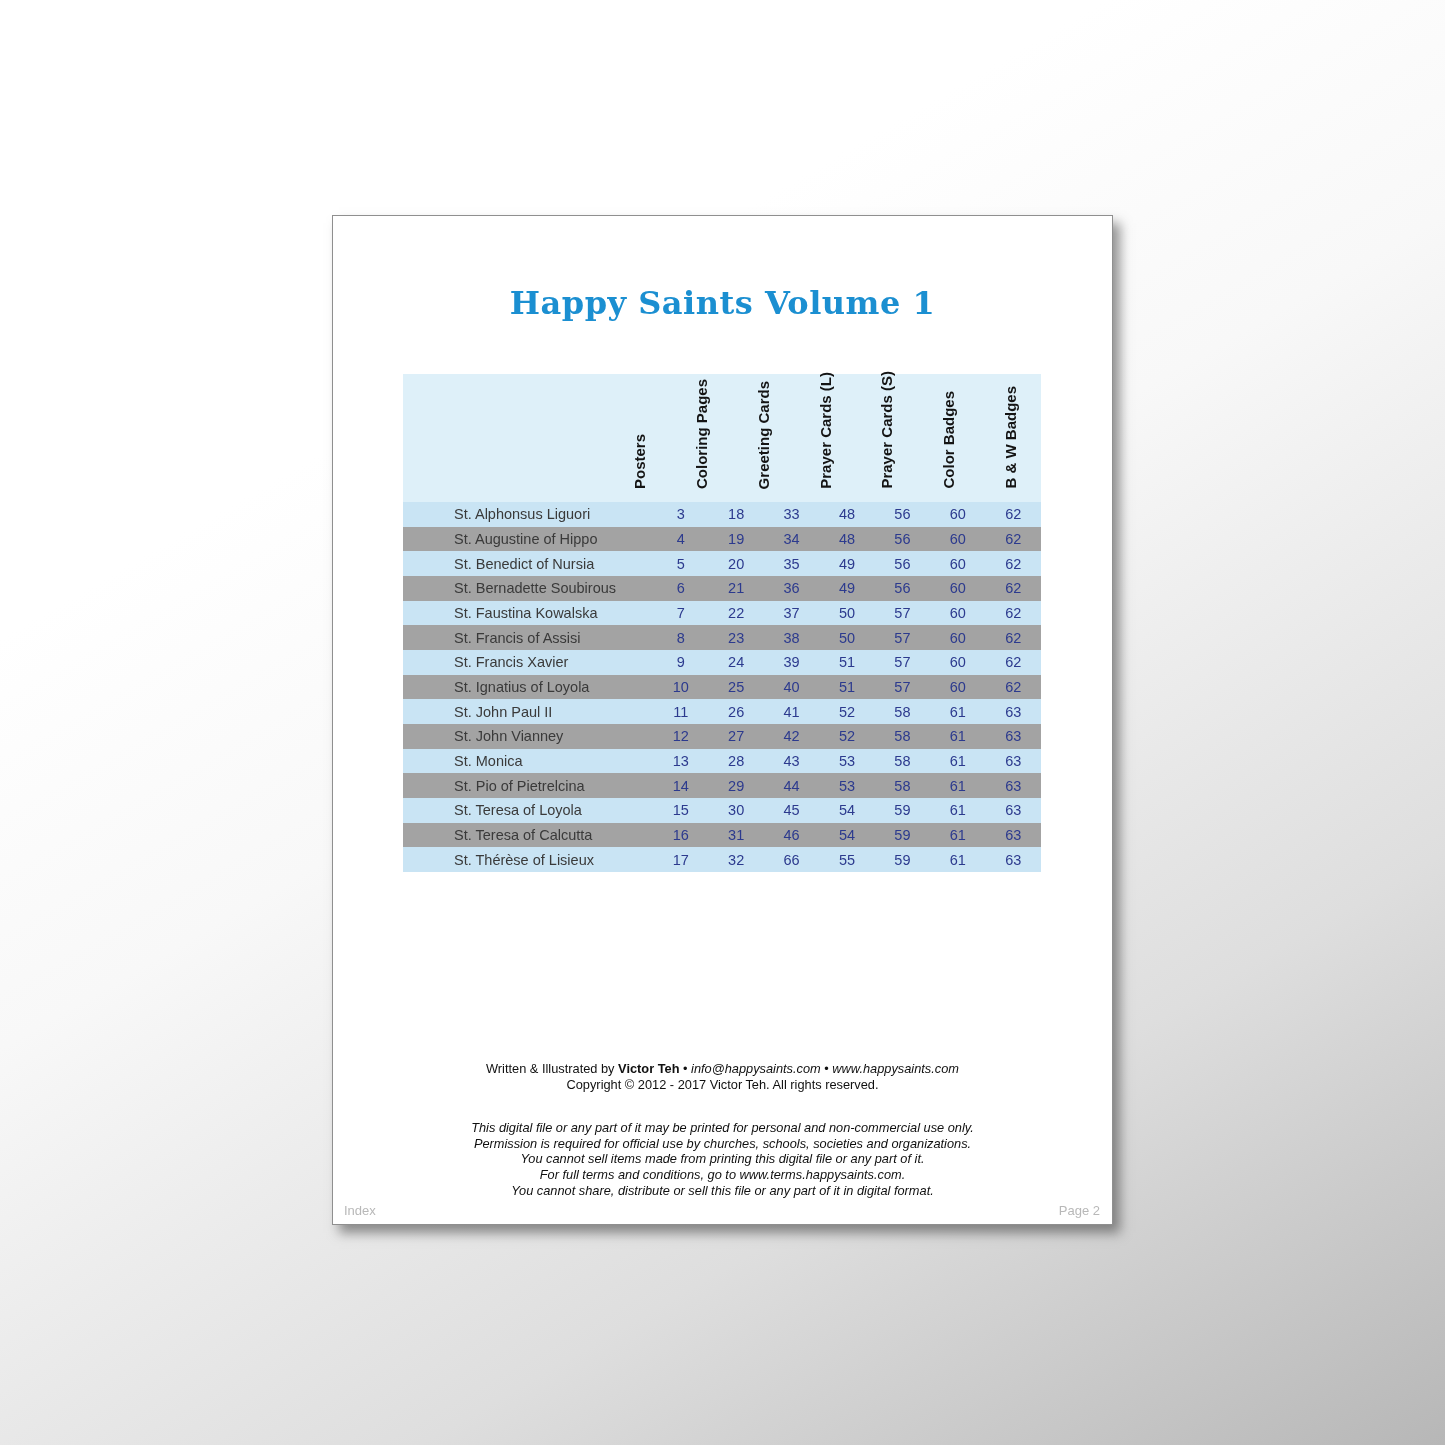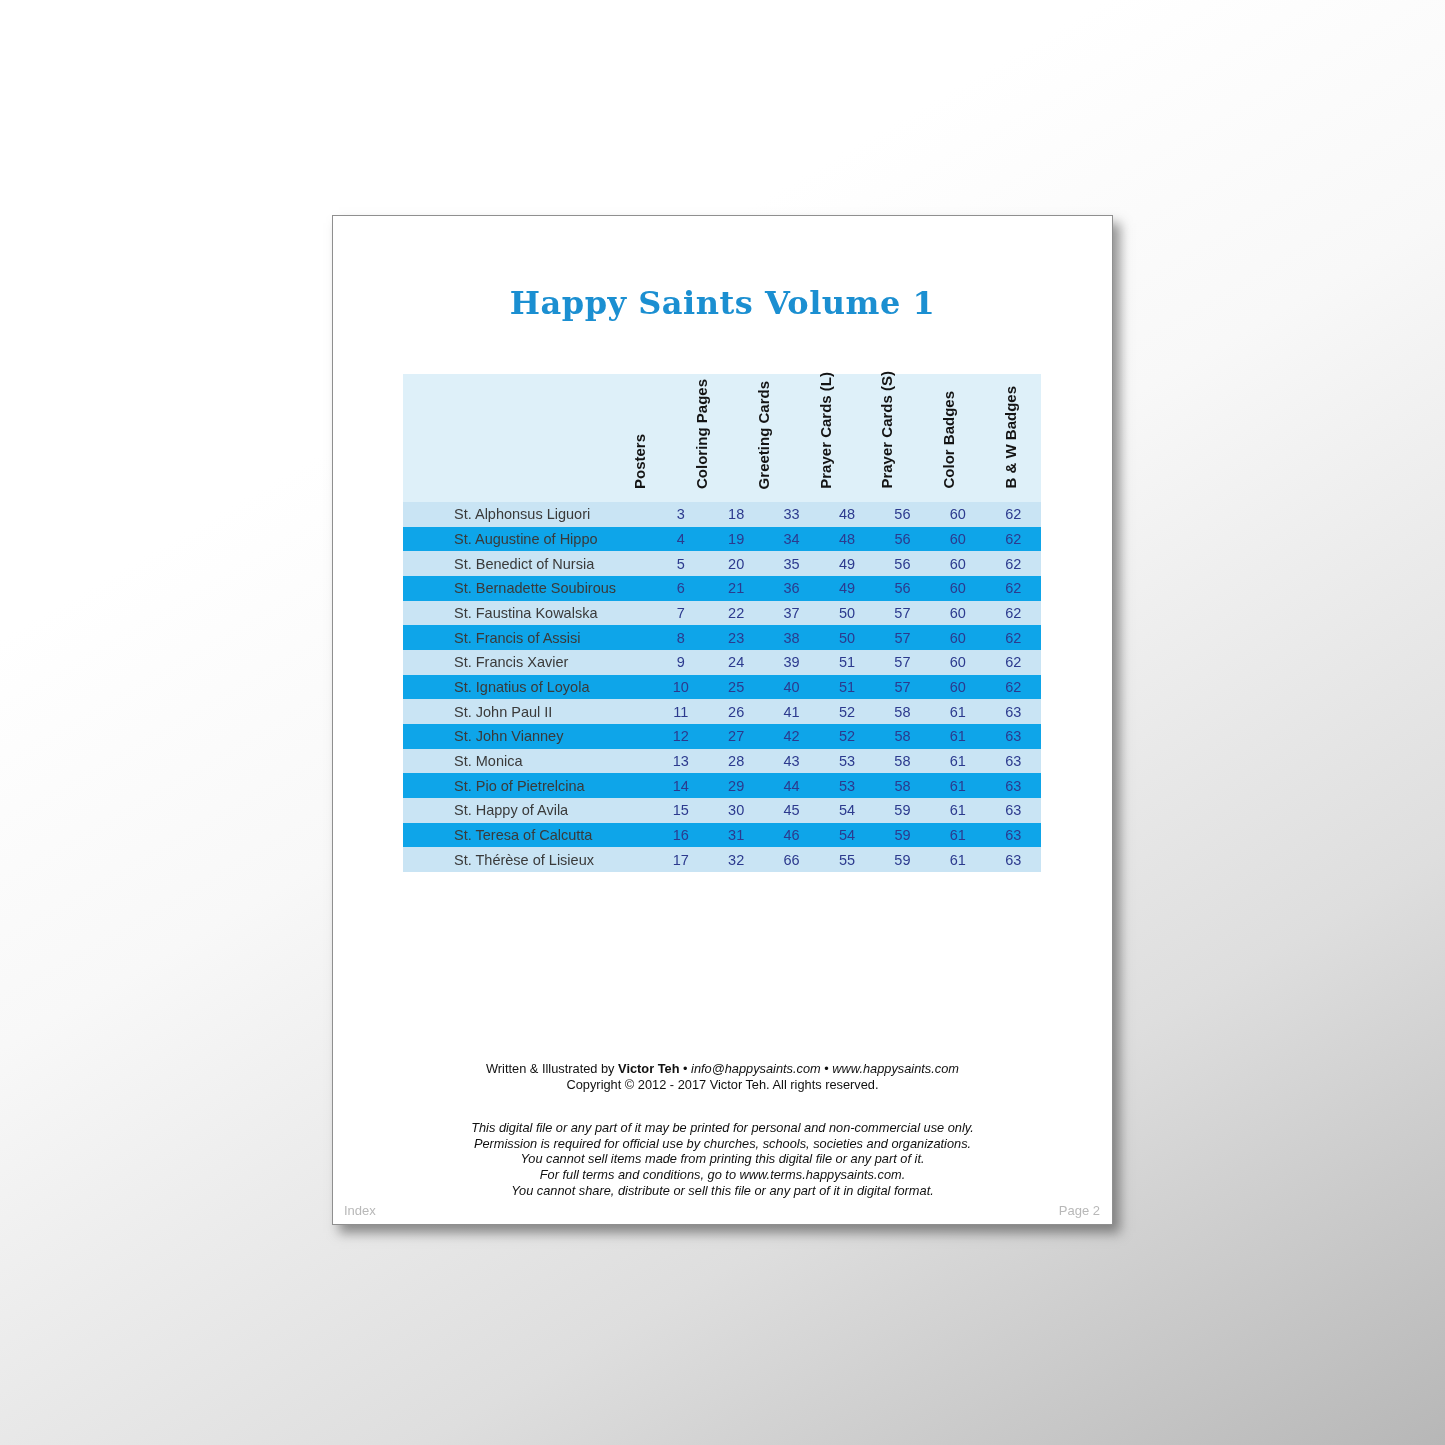--- a/index.html
+++ b/index.html
@@ -29,21 +29,21 @@
     flex:1; display:flex; justify-content:center; align-items:flex-end;
     padding-bottom:13px; box-sizing:border-box;
   }
   .hcell span {
     writing-mode:vertical-rl; transform:rotate(180deg);
     font-weight:bold; font-size:15px; color:#141414; white-space:nowrap;
   }
   .tbody { display:block; }
   .trow { display:flex; height:24.67px; align-items:center;padding-left:44px; }
   .trow.blue { background:#c9e4f4; }
-  .trow.yellow { background:#0ea5e9;justify-content:flex-end; }
+  .trow.yellow { background:#a3a3a3; }
   .ncell {
     width:206px; padding-left:7px; box-sizing:border-box;
     font-size:14.5px; color:#3a3a3a;
   }
   .vcell { flex:1; text-align:center; font-size:14.5px; color:#2c3a8e; }
   .footer-text {
     position:absolute; top:845px; left:0; width:100%; text-align:center;
     font-size:12.8px; line-height:15.6px; color:#101010;
   }
   .credits .author { font-weight:bold; }
@@ -203,21 +203,21 @@
             <div class="ncell">St. Pio of Pietrelcina</div>
             <div class="vcell">14</div>
             <div class="vcell">29</div>
             <div class="vcell">44</div>
             <div class="vcell">53</div>
             <div class="vcell">58</div>
             <div class="vcell">61</div>
             <div class="vcell">63</div>
           </div>
           <div class="trow blue">
-            <div class="ncell">St. Happy of Avila</div>
+            <div class="ncell">St. Teresa of Loyola</div>
             <div class="vcell">15</div>
             <div class="vcell">30</div>
             <div class="vcell">45</div>
             <div class="vcell">54</div>
             <div class="vcell">59</div>
             <div class="vcell">61</div>
             <div class="vcell">63</div>
           </div>
           <div class="trow yellow">
             <div class="ncell">St. Teresa of Calcutta</div>

